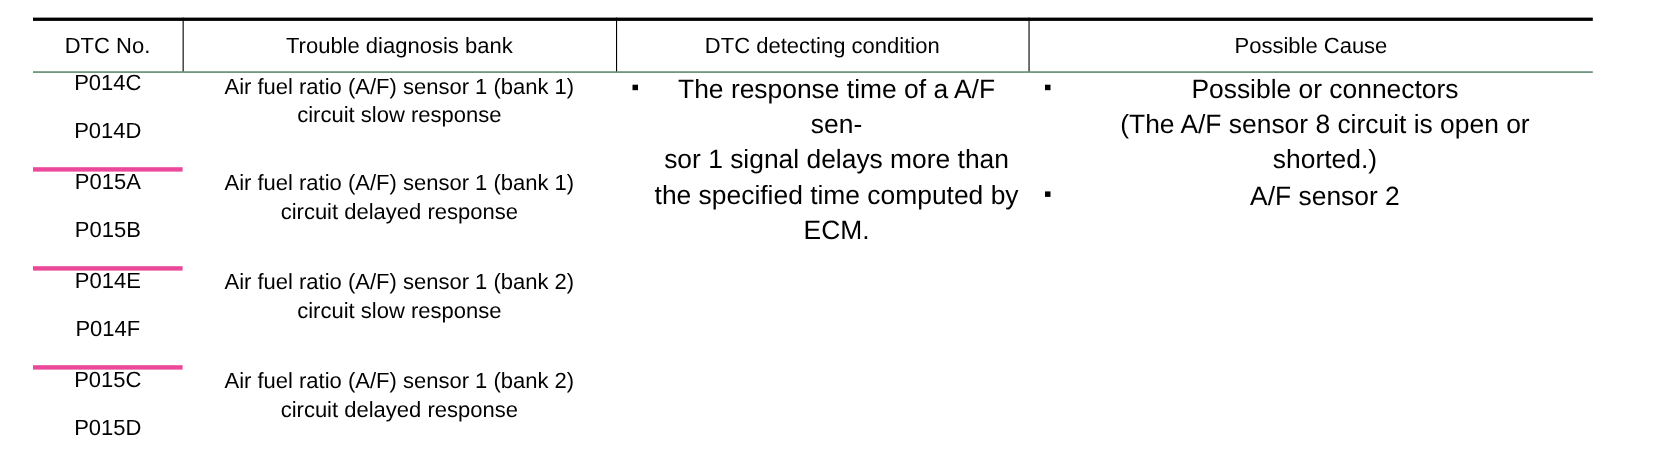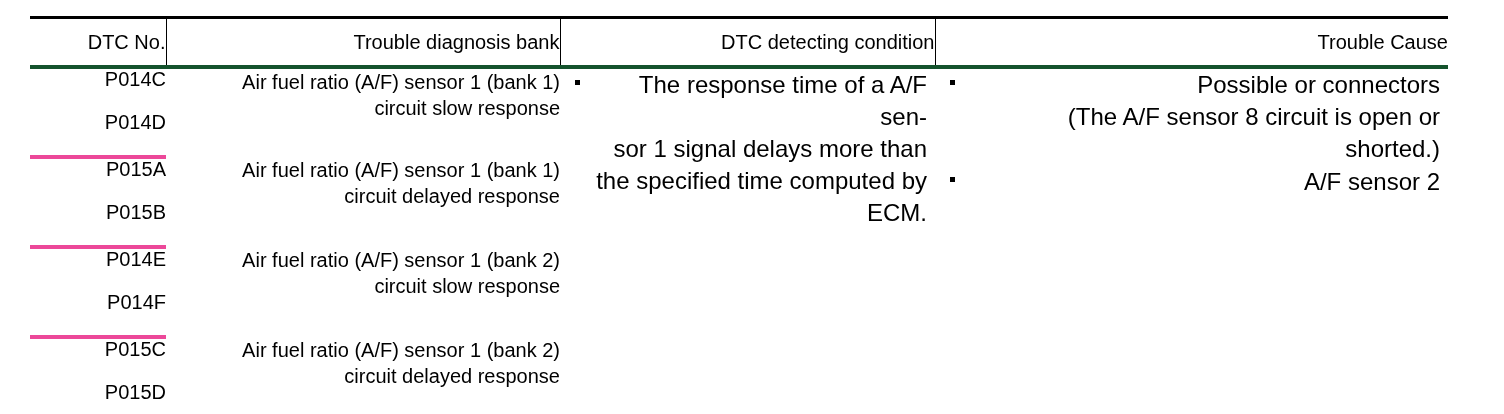--- a/index.html
+++ b/index.html
@@ -30,35 +30,36 @@
     border-top: 3px solid #000;
     border-bottom: 3px solid #000;
   }
 
   table.dtc-table td,
   table.dtc-table th {
     border: 0;
     padding: 0;
     vertical-align: top;
     font-weight: normal;
-    text-align: right;
+    text-align: center;
   }
 
   
   col.c-dtc   { width: 136px; }
   col.c-name  { width: 394px; }
   col.c-cond  { width: 375px; }
   col.c-cause { width: 513px; }
 
   
   tr.header-row th {
     height: 46px;
+    text-align: center;
     vertical-align: middle;
     font-size: 20px;
-    border-bottom: 4px solid #14532d;
+    border-bottom: 1px solid #14532d;
     line-height: 1;
   }
   tr.header-row th.sep { border-left: 1.5px solid #000; }
 
   
   td.dtc-cell {
     height: 43px;
     text-align: center;
     vertical-align: middle;
     font-size: 20px;
@@ -127,21 +128,21 @@
       <col class="c-name">
       <col class="c-cond">
       <col class="c-cause">
     </colgroup>
 
     <thead>
       <tr class="header-row">
         <th>DTC No.</th>
         <th class="sep">Trouble diagnosis bank</th>
         <th class="sep">DTC detecting condition</th>
-        <th class="sep">Trouble Cause</th>
+        <th class="sep">Possible Cause</th>
       </tr>
     </thead>
 
     <tbody>
 
       <tr>
         <td class="dtc-cell">P014C</td>
         <td class="name-cell nowrap-block" rowspan="2">Air fuel ratio (A/F) sensor 1 (bank 1)
 circuit slow response</td>
         <td class="cond-cell" rowspan="8">

